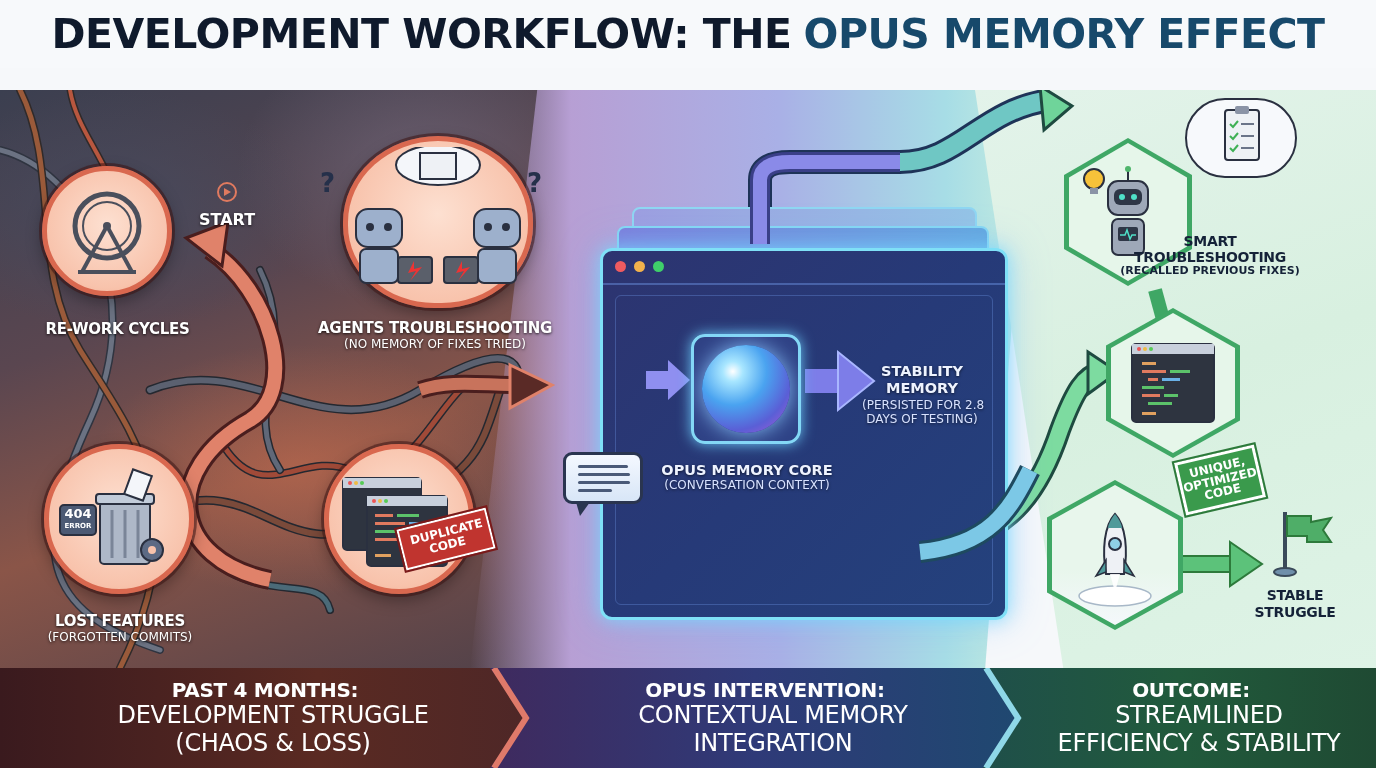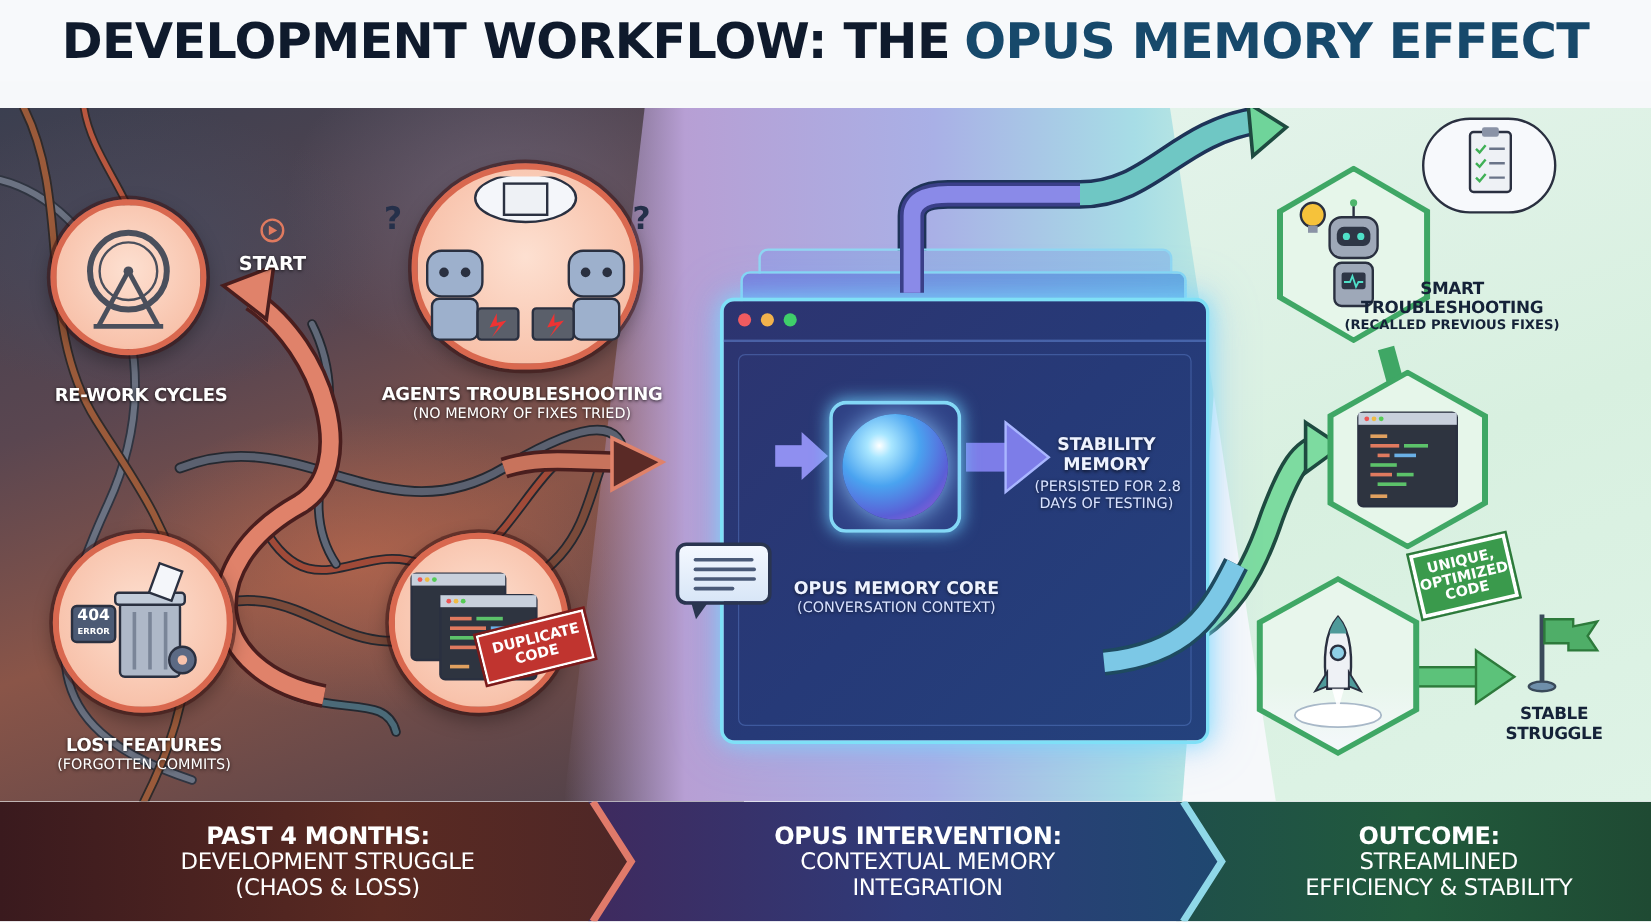--- a/index.html
+++ b/index.html
@@ -136,21 +136,21 @@
   }
 
   
   .footer { position: absolute; left: 0; top: 668px; width: 1376px; height: 100px; }
   .seg {
     position: absolute; top: 0; height: 100px; color: #fff; text-align: center;
     display: flex; flex-direction: column; align-items: center; justify-content: center;
     font-family: "DejaVu Sans", sans-serif; line-height: 1.15;
   }
   .seg .t { font-weight: 700; font-size: 20px; letter-spacing: -0.3px; }
-  .seg .s { font-weight: 400; font-size: 19px; letter-spacing: -0.3px; margin-left: 16px; }
+  .seg .s { font-weight: 400; font-size: 24px; letter-spacing: -0.3px; margin-left: 16px; }
   .seg1 { left: 0; width: 530px; background: linear-gradient(90deg, #3a1a1e 0%, #5a2a22 60%, #4e2727 100%);
     clip-path: polygon(0 0, 93% 0, 100% 50%, 93% 100%, 0 100%); }
   .seg2 { left: 490px; width: 530px; background: linear-gradient(90deg, #3f2a5e 0%, #2f3a78 50%, #1f4870 100%);
     clip-path: polygon(0 0, 93% 0, 100% 50%, 93% 100%, 0 100%, 7% 50%); padding-left: 20px; }
   .seg3 { left: 980px; width: 396px; background: linear-gradient(90deg, #1f4f4a 0%, #215a3c 50%, #1f4a33 100%);
     clip-path: polygon(0 0, 100% 0, 100% 100%, 0 100%, 9% 50%); padding-left: 26px; }
   .chev { position: absolute; top: 0; width: 40px; height: 100px; }
 </style>
 </head>
 <body>
@@ -338,21 +338,21 @@
   <div class="core-frame"></div>
   <div class="core-orb"></div>
 
   <div class="chat-bubble">
     <span class="ln" style="top:10px; width:50px;"></span>
     <span class="ln" style="top:18px; width:52px;"></span>
     <span class="ln" style="top:26px; width:52px;"></span>
     <span class="ln" style="top:34px; width:34px;"></span>
   </div>
 
-  <div class="mid-text" style="left:652px; top:372px; width:190px;margin-top:21px;">
+  <div class="mid-text" style="left:652px; top:372px; width:190px;">
     <span>OPUS MEMORY CORE</span>
     <span class="sub">(CONVERSATION CONTEXT)</span>
   </div>
   <div class="mid-text" style="left:862px; top:273px; width:120px; line-height:1.2;">
     <span style="display:block;">STABILITY</span>
     <span style="display:block;">MEMORY</span>
     <span class="sub">(PERSISTED FOR 2.8</span>
     <span class="sub">DAYS OF TESTING)</span>
   </div>
 

